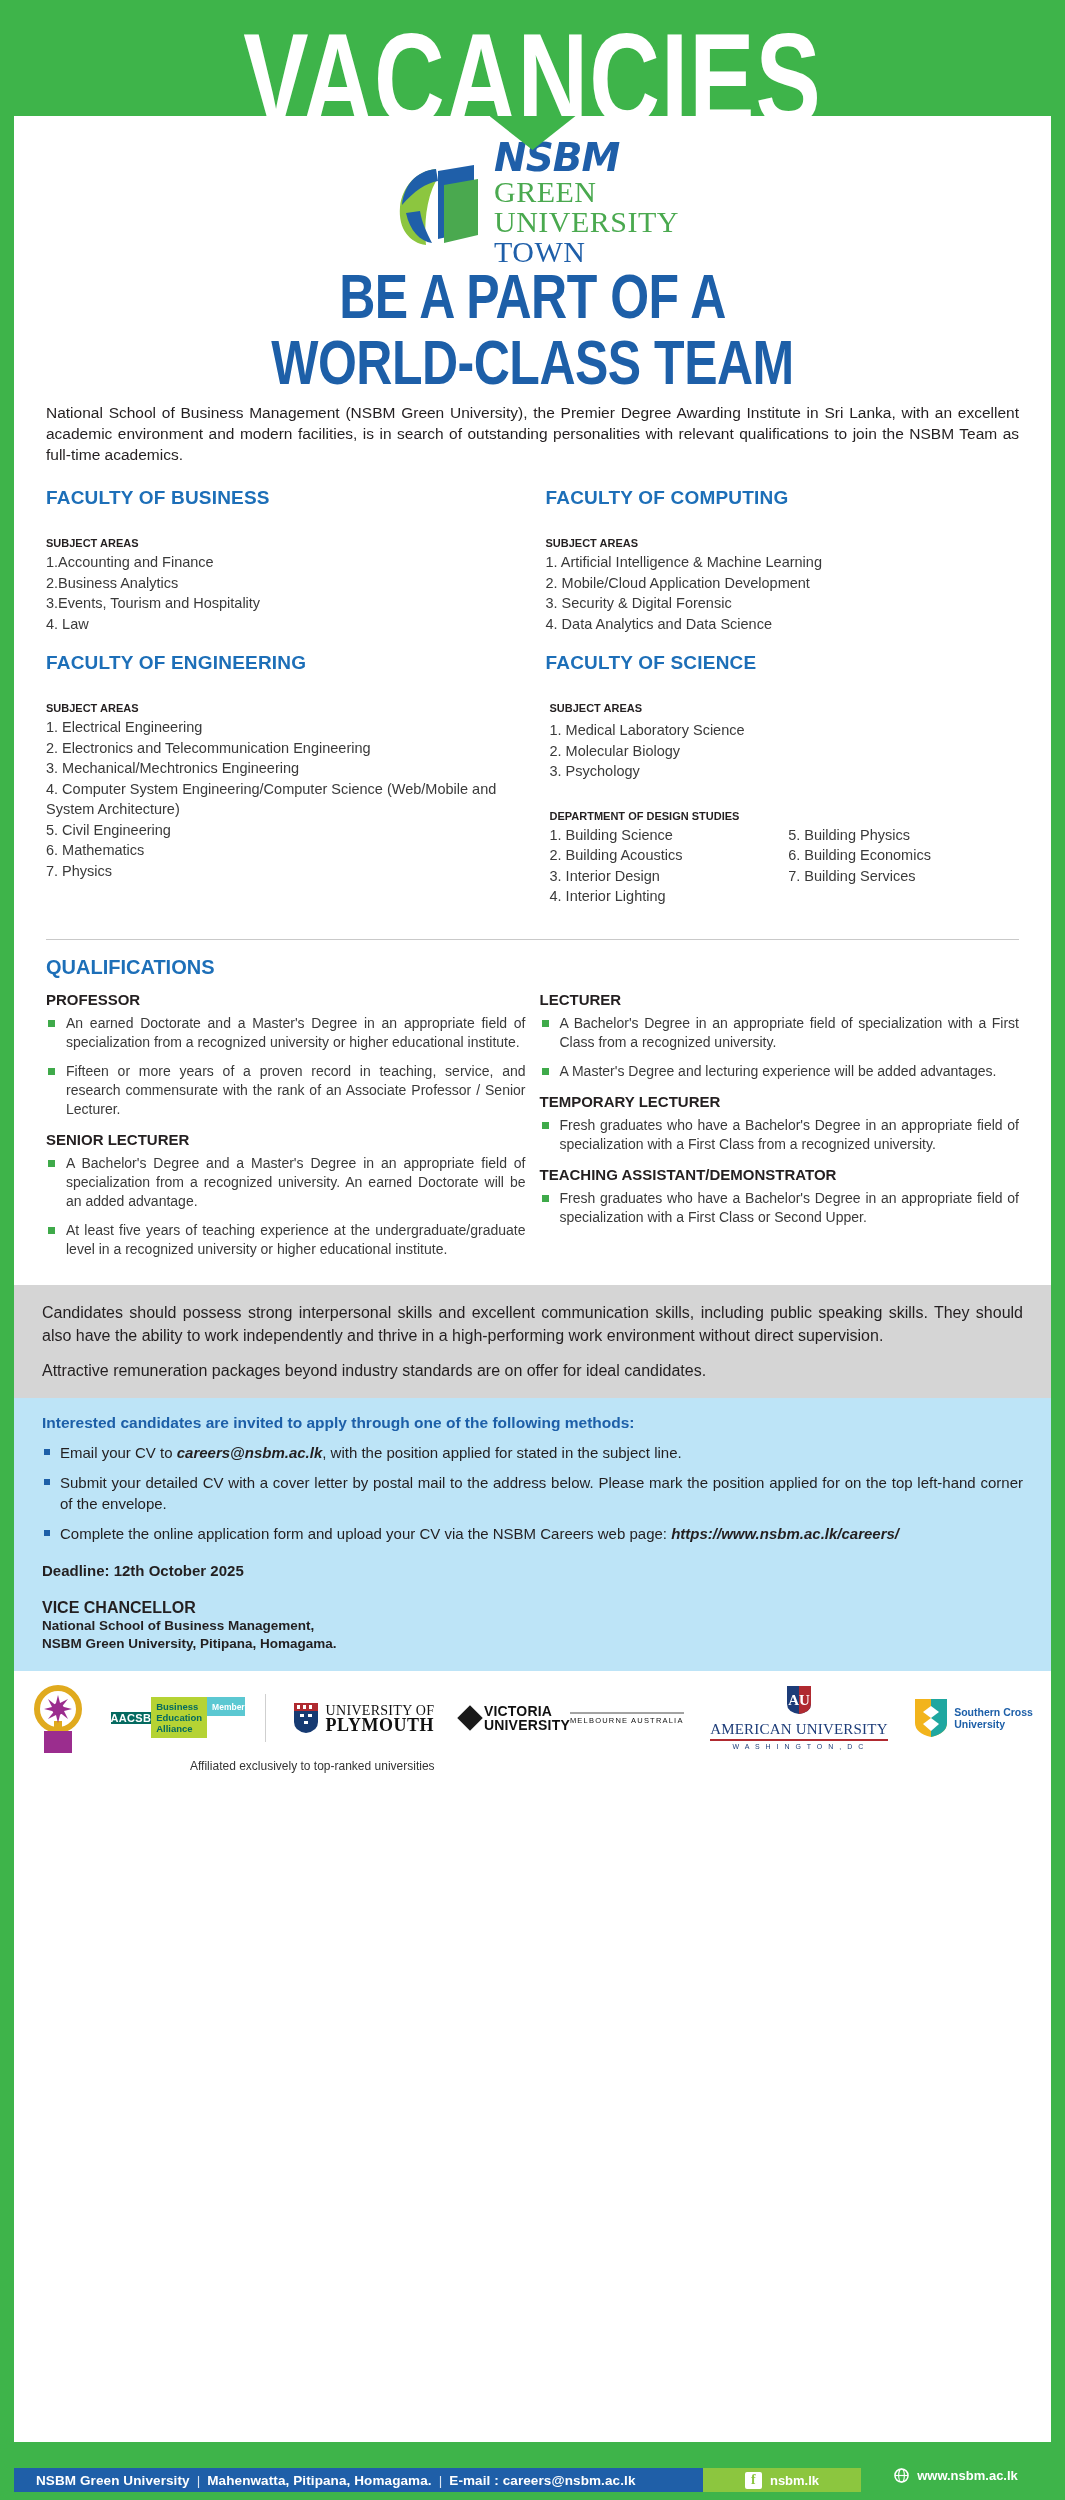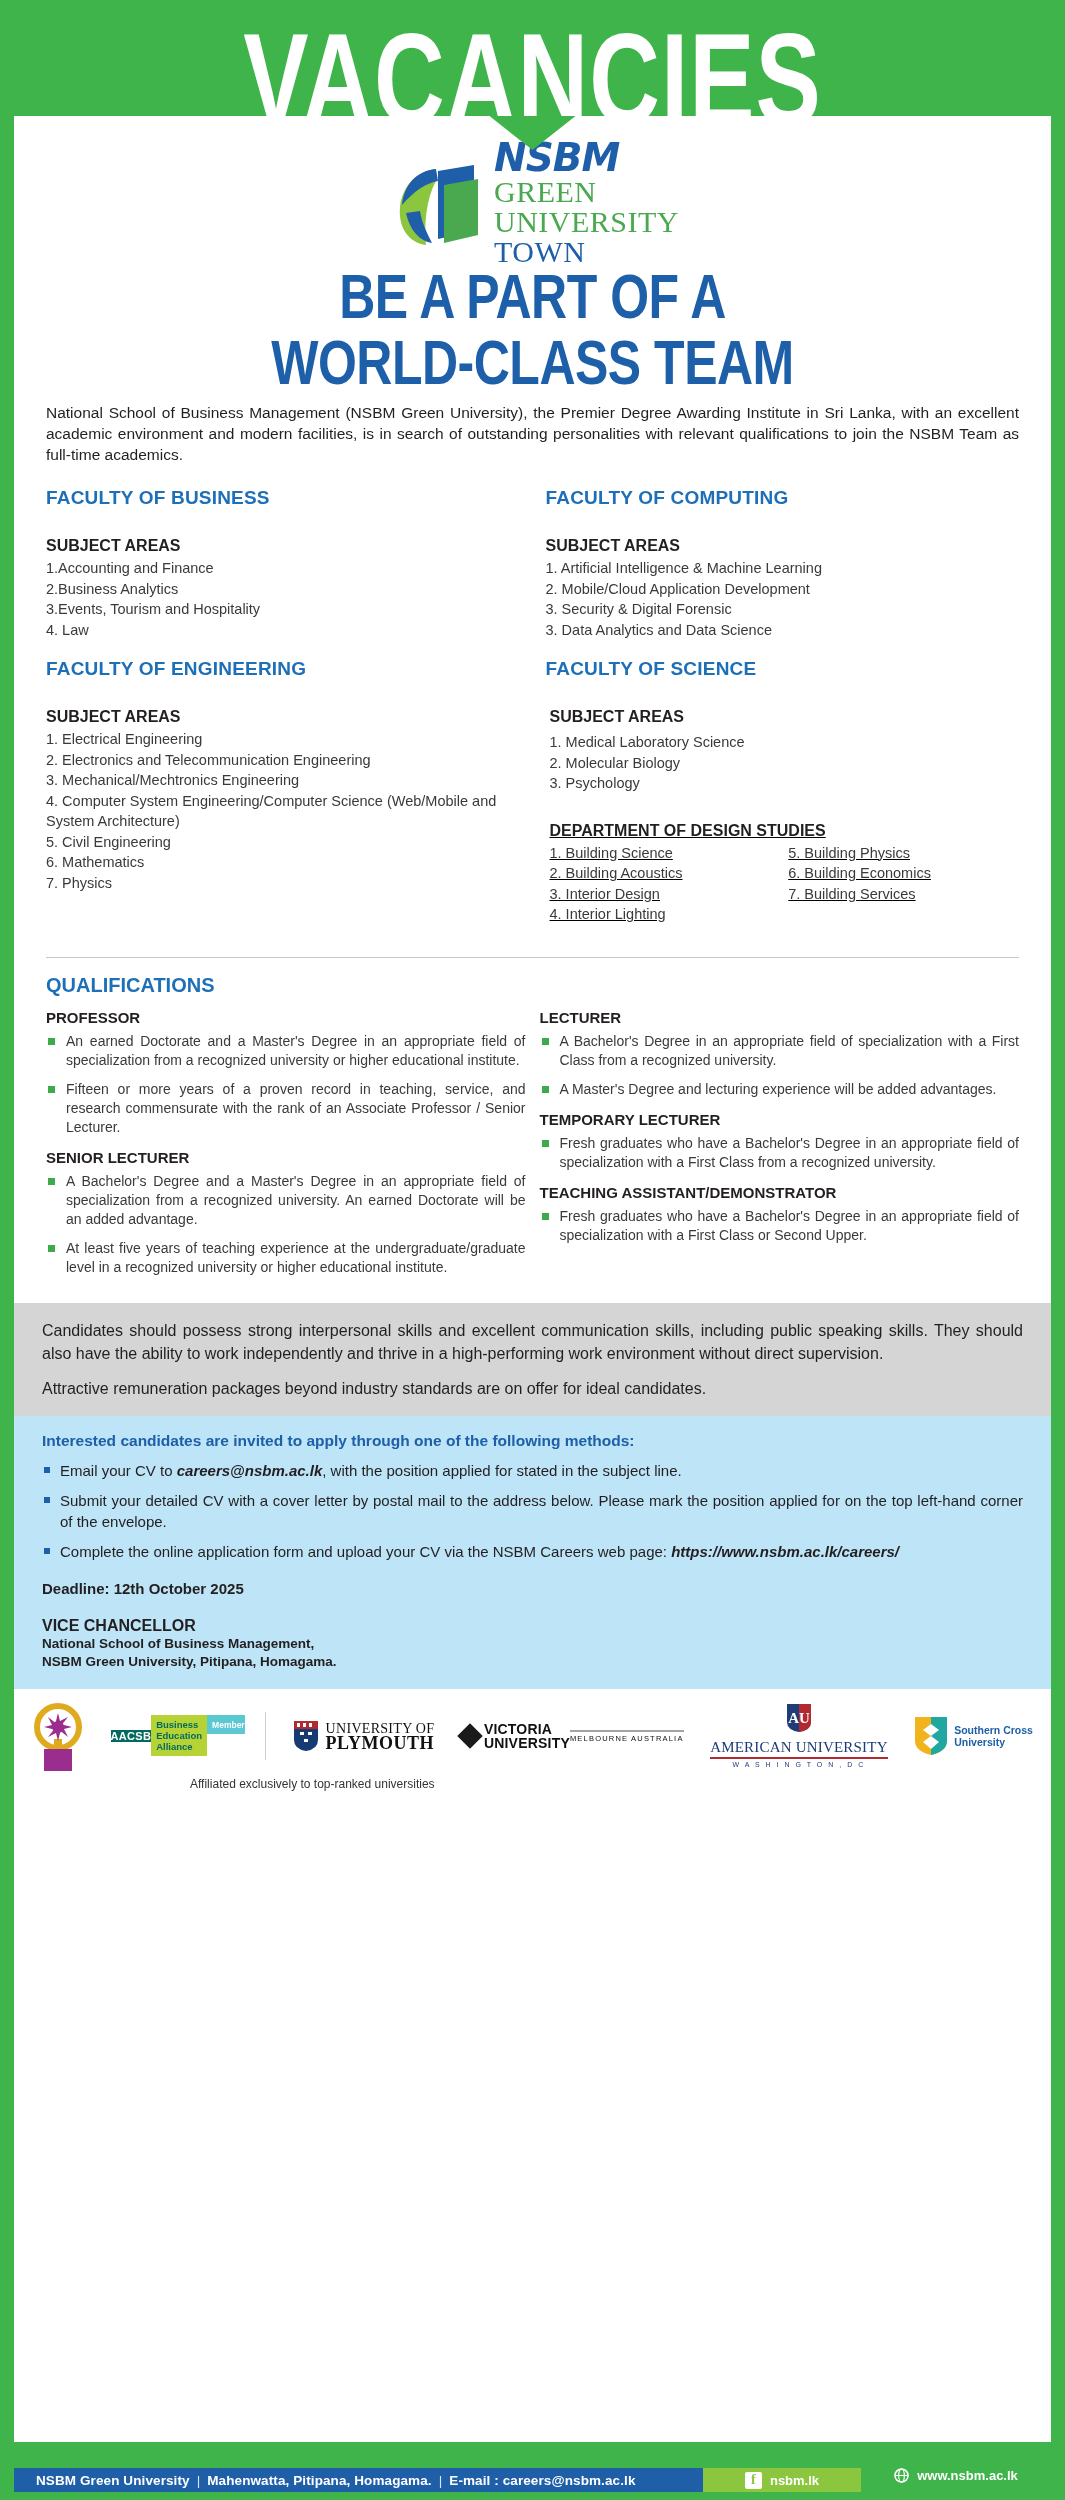--- a/index.html
+++ b/index.html
@@ -114,21 +114,21 @@
   }
   .fac-title {
     color: #1d6fb8;
     font-weight: 700;
     font-size: 19px;
     letter-spacing: 0.2px;
     margin-bottom: 7px;
   }
   .sub-head {
     font-weight: 700;
-    font-size: 16px;
+    font-size: 11px;
     color: #231f20;
     margin-bottom: 3px;
     margin-top: 28px;
   }
   .fac-list { list-style: none; }
   .fac-list li {
     font-size: 14.5px;
     line-height: 20.5px;
     color: #3a3a3a;
   }
@@ -383,21 +383,21 @@
           </ul>
         </div>
 
         <div class="fac-block">
           <div class="fac-title">FACULTY OF COMPUTING</div>
           <div class="sub-head">SUBJECT AREAS</div>
           <ul class="fac-list">
             <li>1. Artificial Intelligence &amp; Machine Learning</li>
             <li>2. Mobile/Cloud Application Development</li>
             <li>3. Security &amp; Digital Forensic</li>
-            <li>3. Data Analytics and Data Science</li>
+            <li>4. Data Analytics and Data Science</li>
           </ul>
         </div>
 
         <div class="fac-block">
           <div class="fac-title">FACULTY OF ENGINEERING</div>
           <div class="sub-head">SUBJECT AREAS</div>
           <ul class="fac-list">
             <li>1. Electrical Engineering</li>
             <li>2. Electronics and Telecommunication Engineering</li>
             <li>3. Mechanical/Mechtronics Engineering</li>
@@ -411,21 +411,21 @@
         <div>
           <div class="fac-block">
             <div class="fac-title">FACULTY OF SCIENCE</div>
             <div class="sub-head indent">SUBJECT AREAS</div>
             <ul class="fac-list indent" style="margin-top:6px;">
               <li>1. Medical Laboratory Science</li>
               <li>2. Molecular Biology</li>
               <li>3. Psychology</li>
             </ul>
           </div>
-          <div class="fac-block" style="margin-top:20px;text-decoration:underline;">
+          <div class="fac-block" style="margin-top:20px;">
             <div class="sub-head indent">DEPARTMENT OF DESIGN STUDIES</div>
             <div class="design-cols">
               <ul class="fac-list">
                 <li>1. Building Science</li>
                 <li>2. Building Acoustics</li>
                 <li>3. Interior Design</li>
                 <li>4. Interior Lighting</li>
               </ul>
               <ul class="fac-list">
                 <li>5. Building Physics</li>

